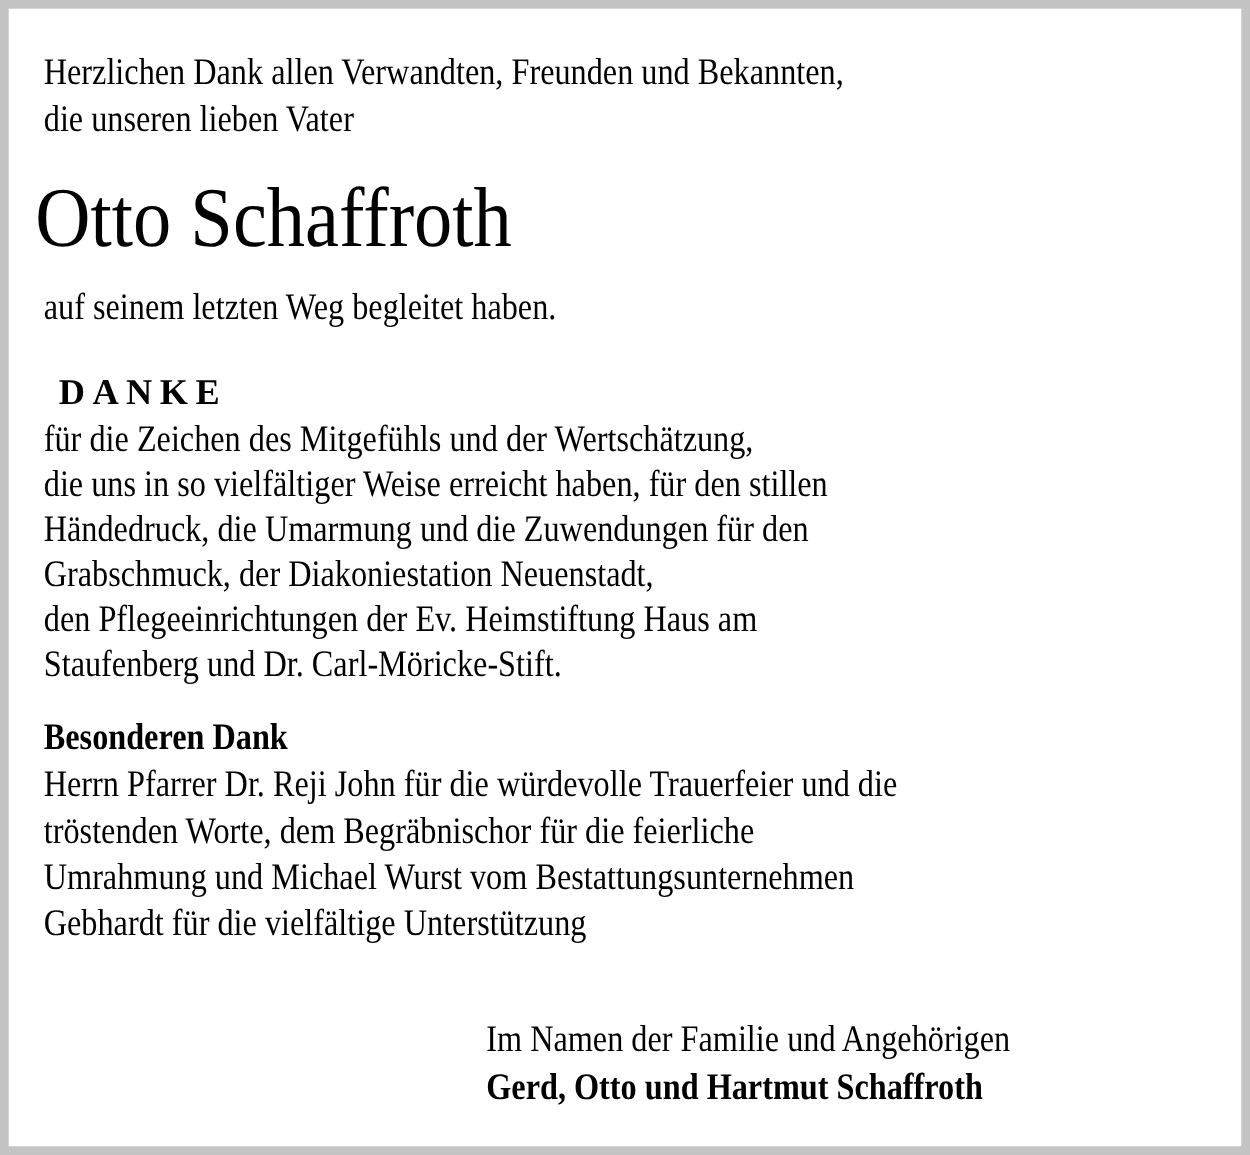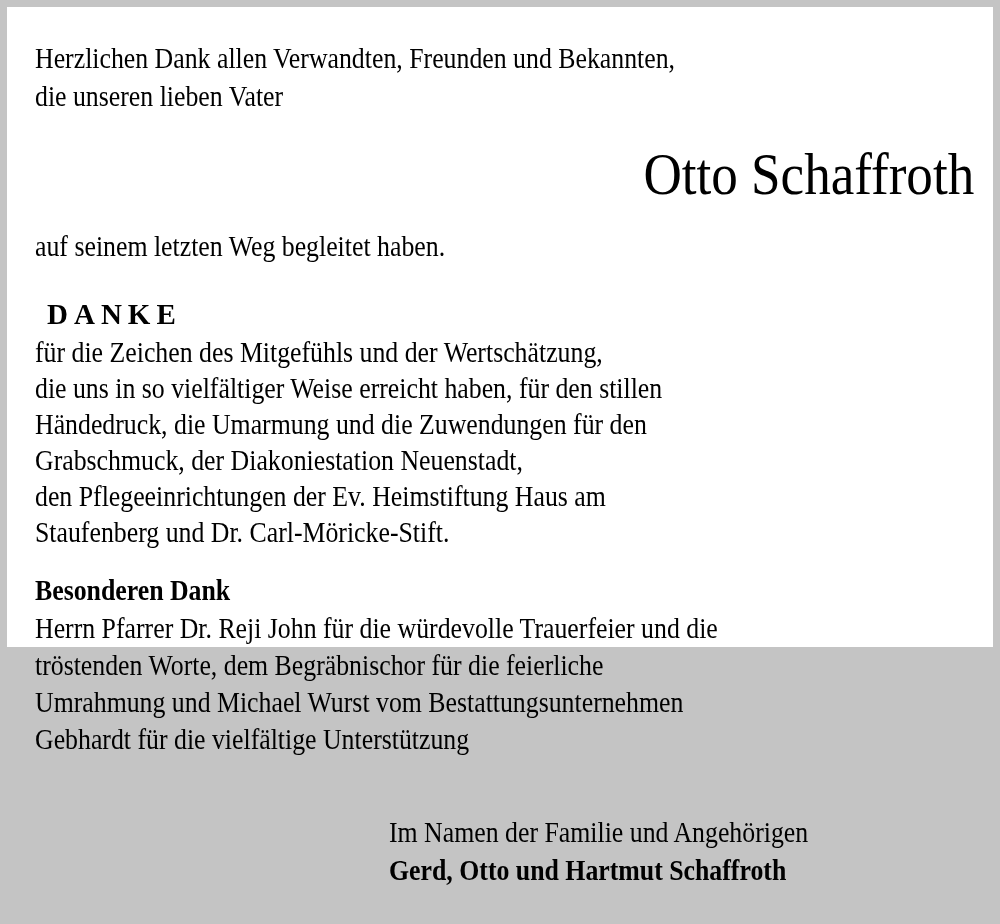--- a/index.html
+++ b/index.html
@@ -7,37 +7,37 @@
     width: 1000px; height: 924px;
     background: #c4c4c4;
     position: relative;
     overflow: hidden;
     font-family: "Liberation Serif", "DejaVu Serif", serif;
     color: #000;
   }
   .card {
     position: absolute;
     left: 7px; top: 7px;
-    width: 986px; height: 640px;
+    width: 986px; height: 910px;
     background: #ffffff;
   }
   .line {
     position: absolute;
     white-space: nowrap;
     font-size: 30px;
     line-height: 30px;
     transform-origin: 0 0;
     transform: scaleX(0.86);
   }
   .bold { font-weight: bold; }
   .title {
     position: absolute;
     left: 0; width: 986px;
-    text-align: right;
-    font-size: 59px;
+    text-align: left;
+    font-size: 68px;
     line-height: 70px;
     white-space: nowrap;
   }
   .title span { display: inline-block; transform: scaleX(0.9); }
   .spaced { letter-spacing: 6px; transform: none; }
 </style>
 </head>
 <body>
 
 <div class="card">

